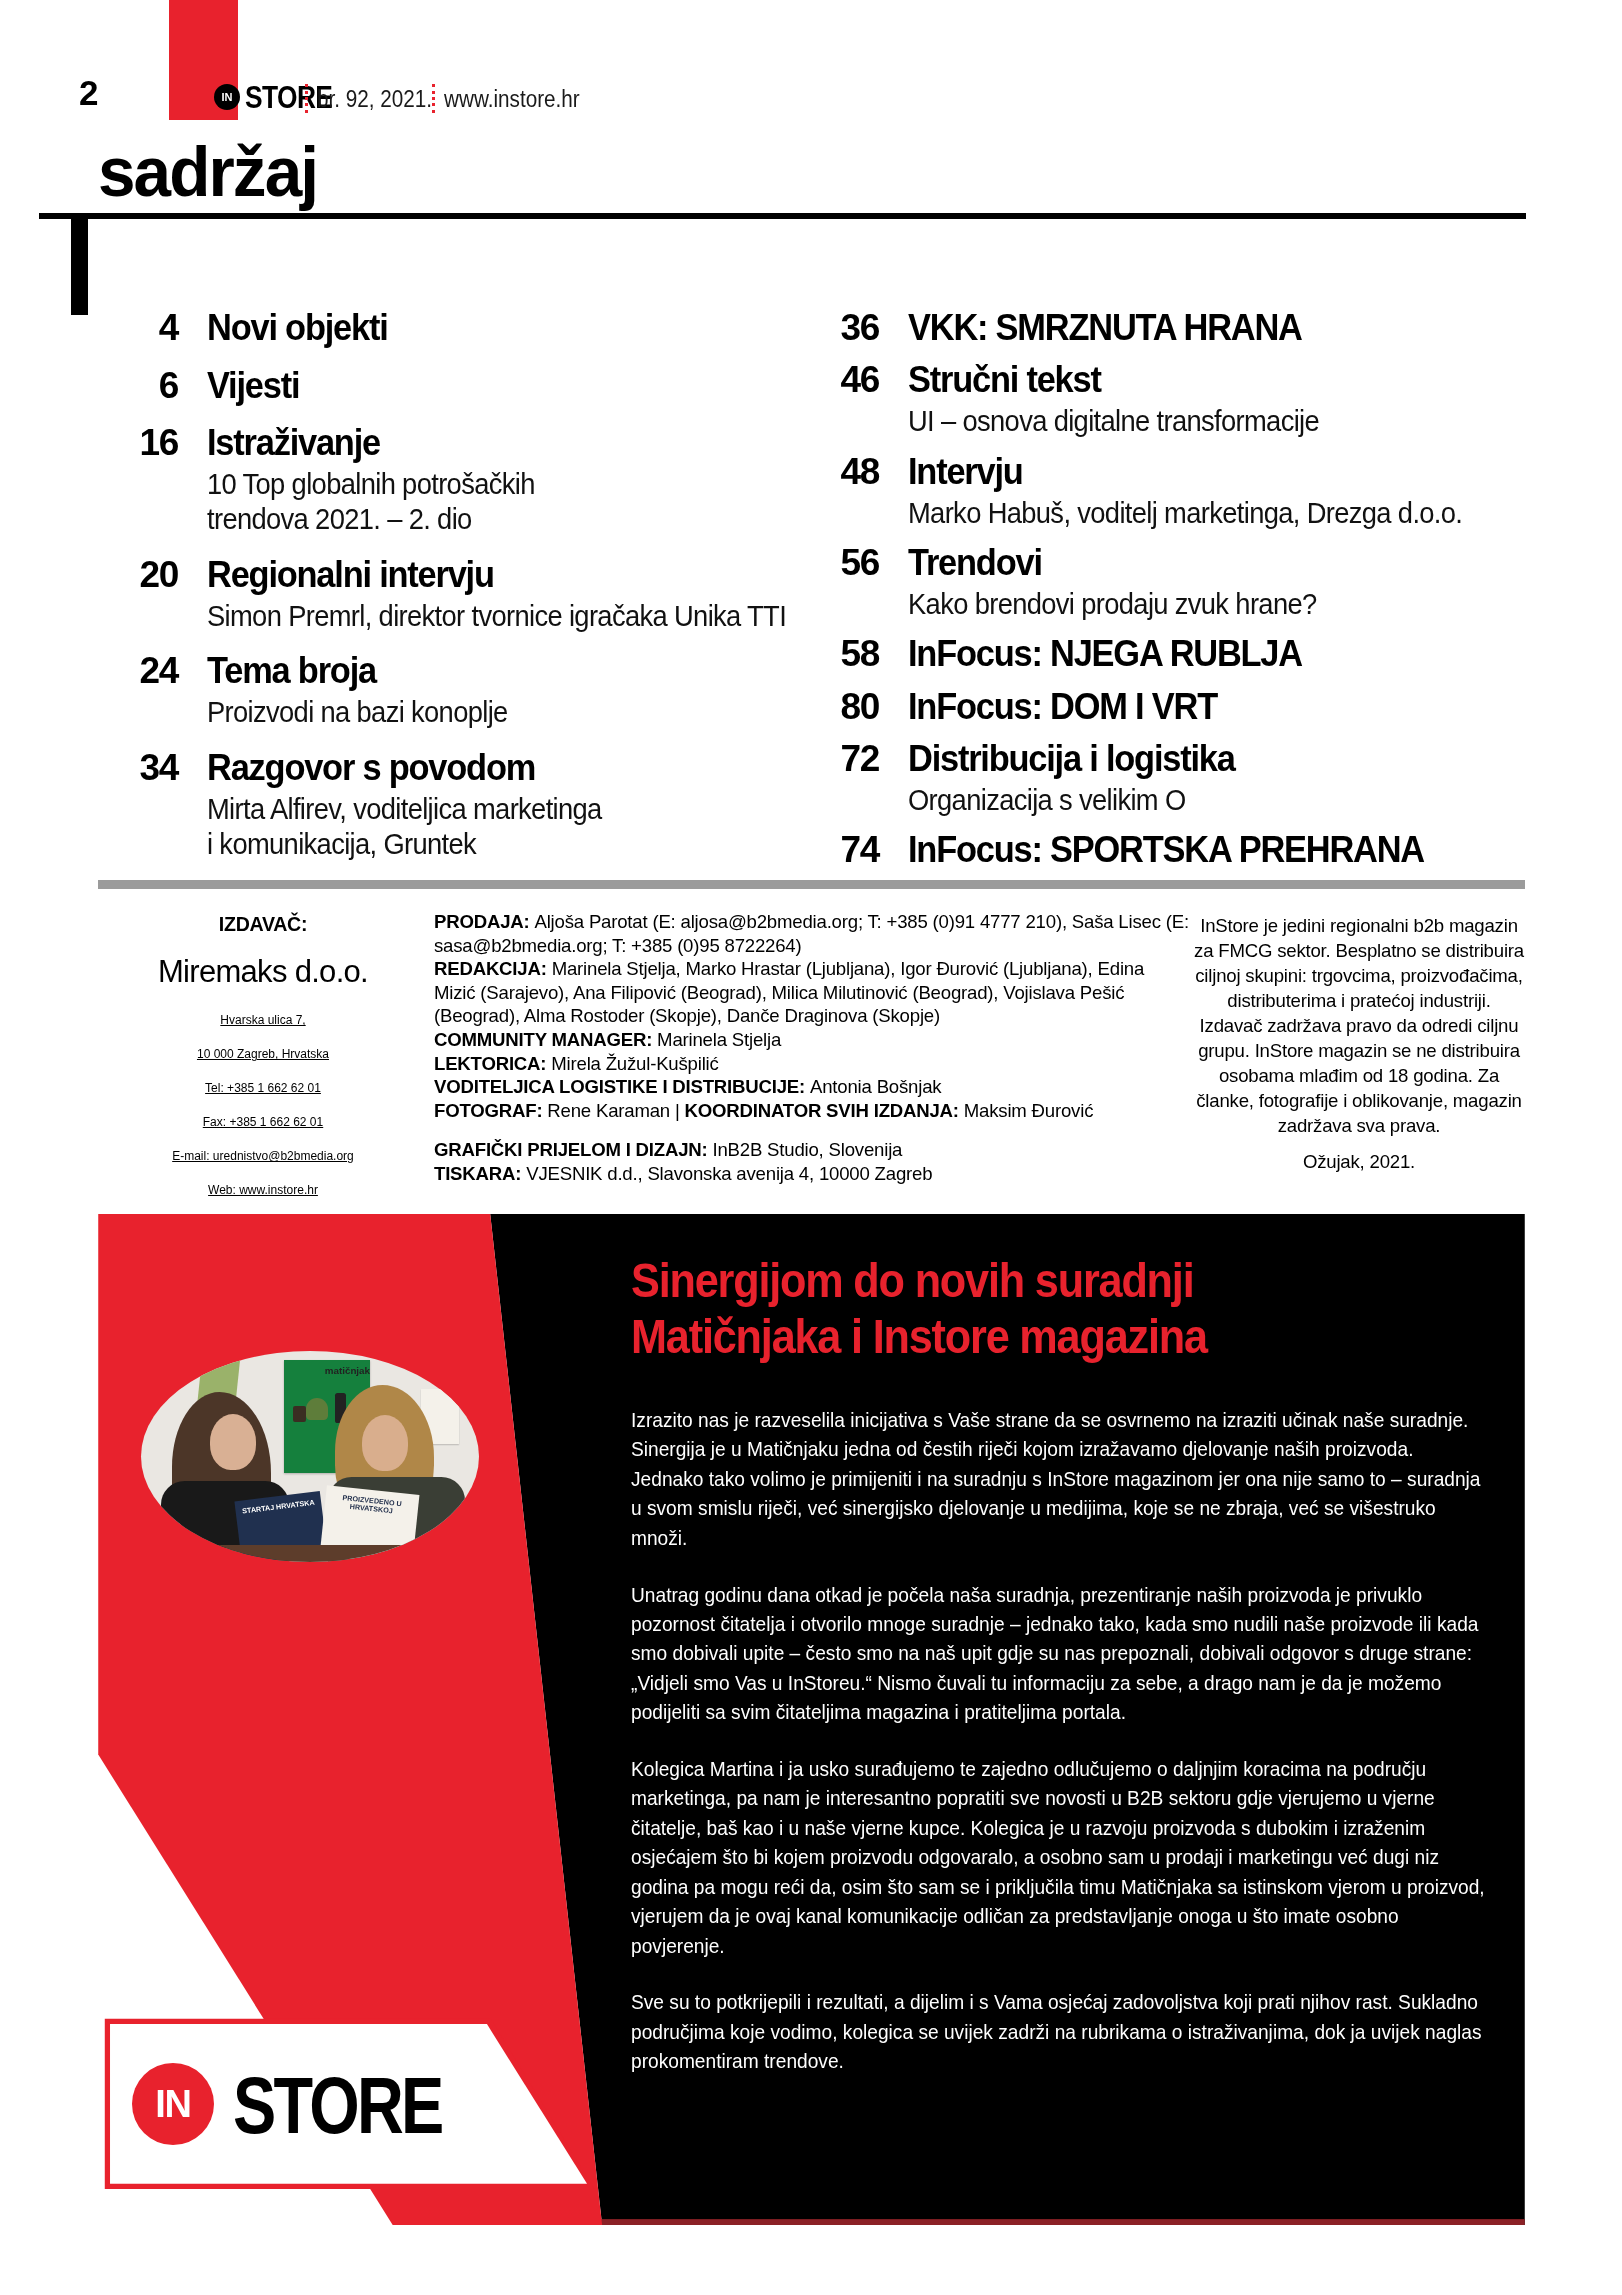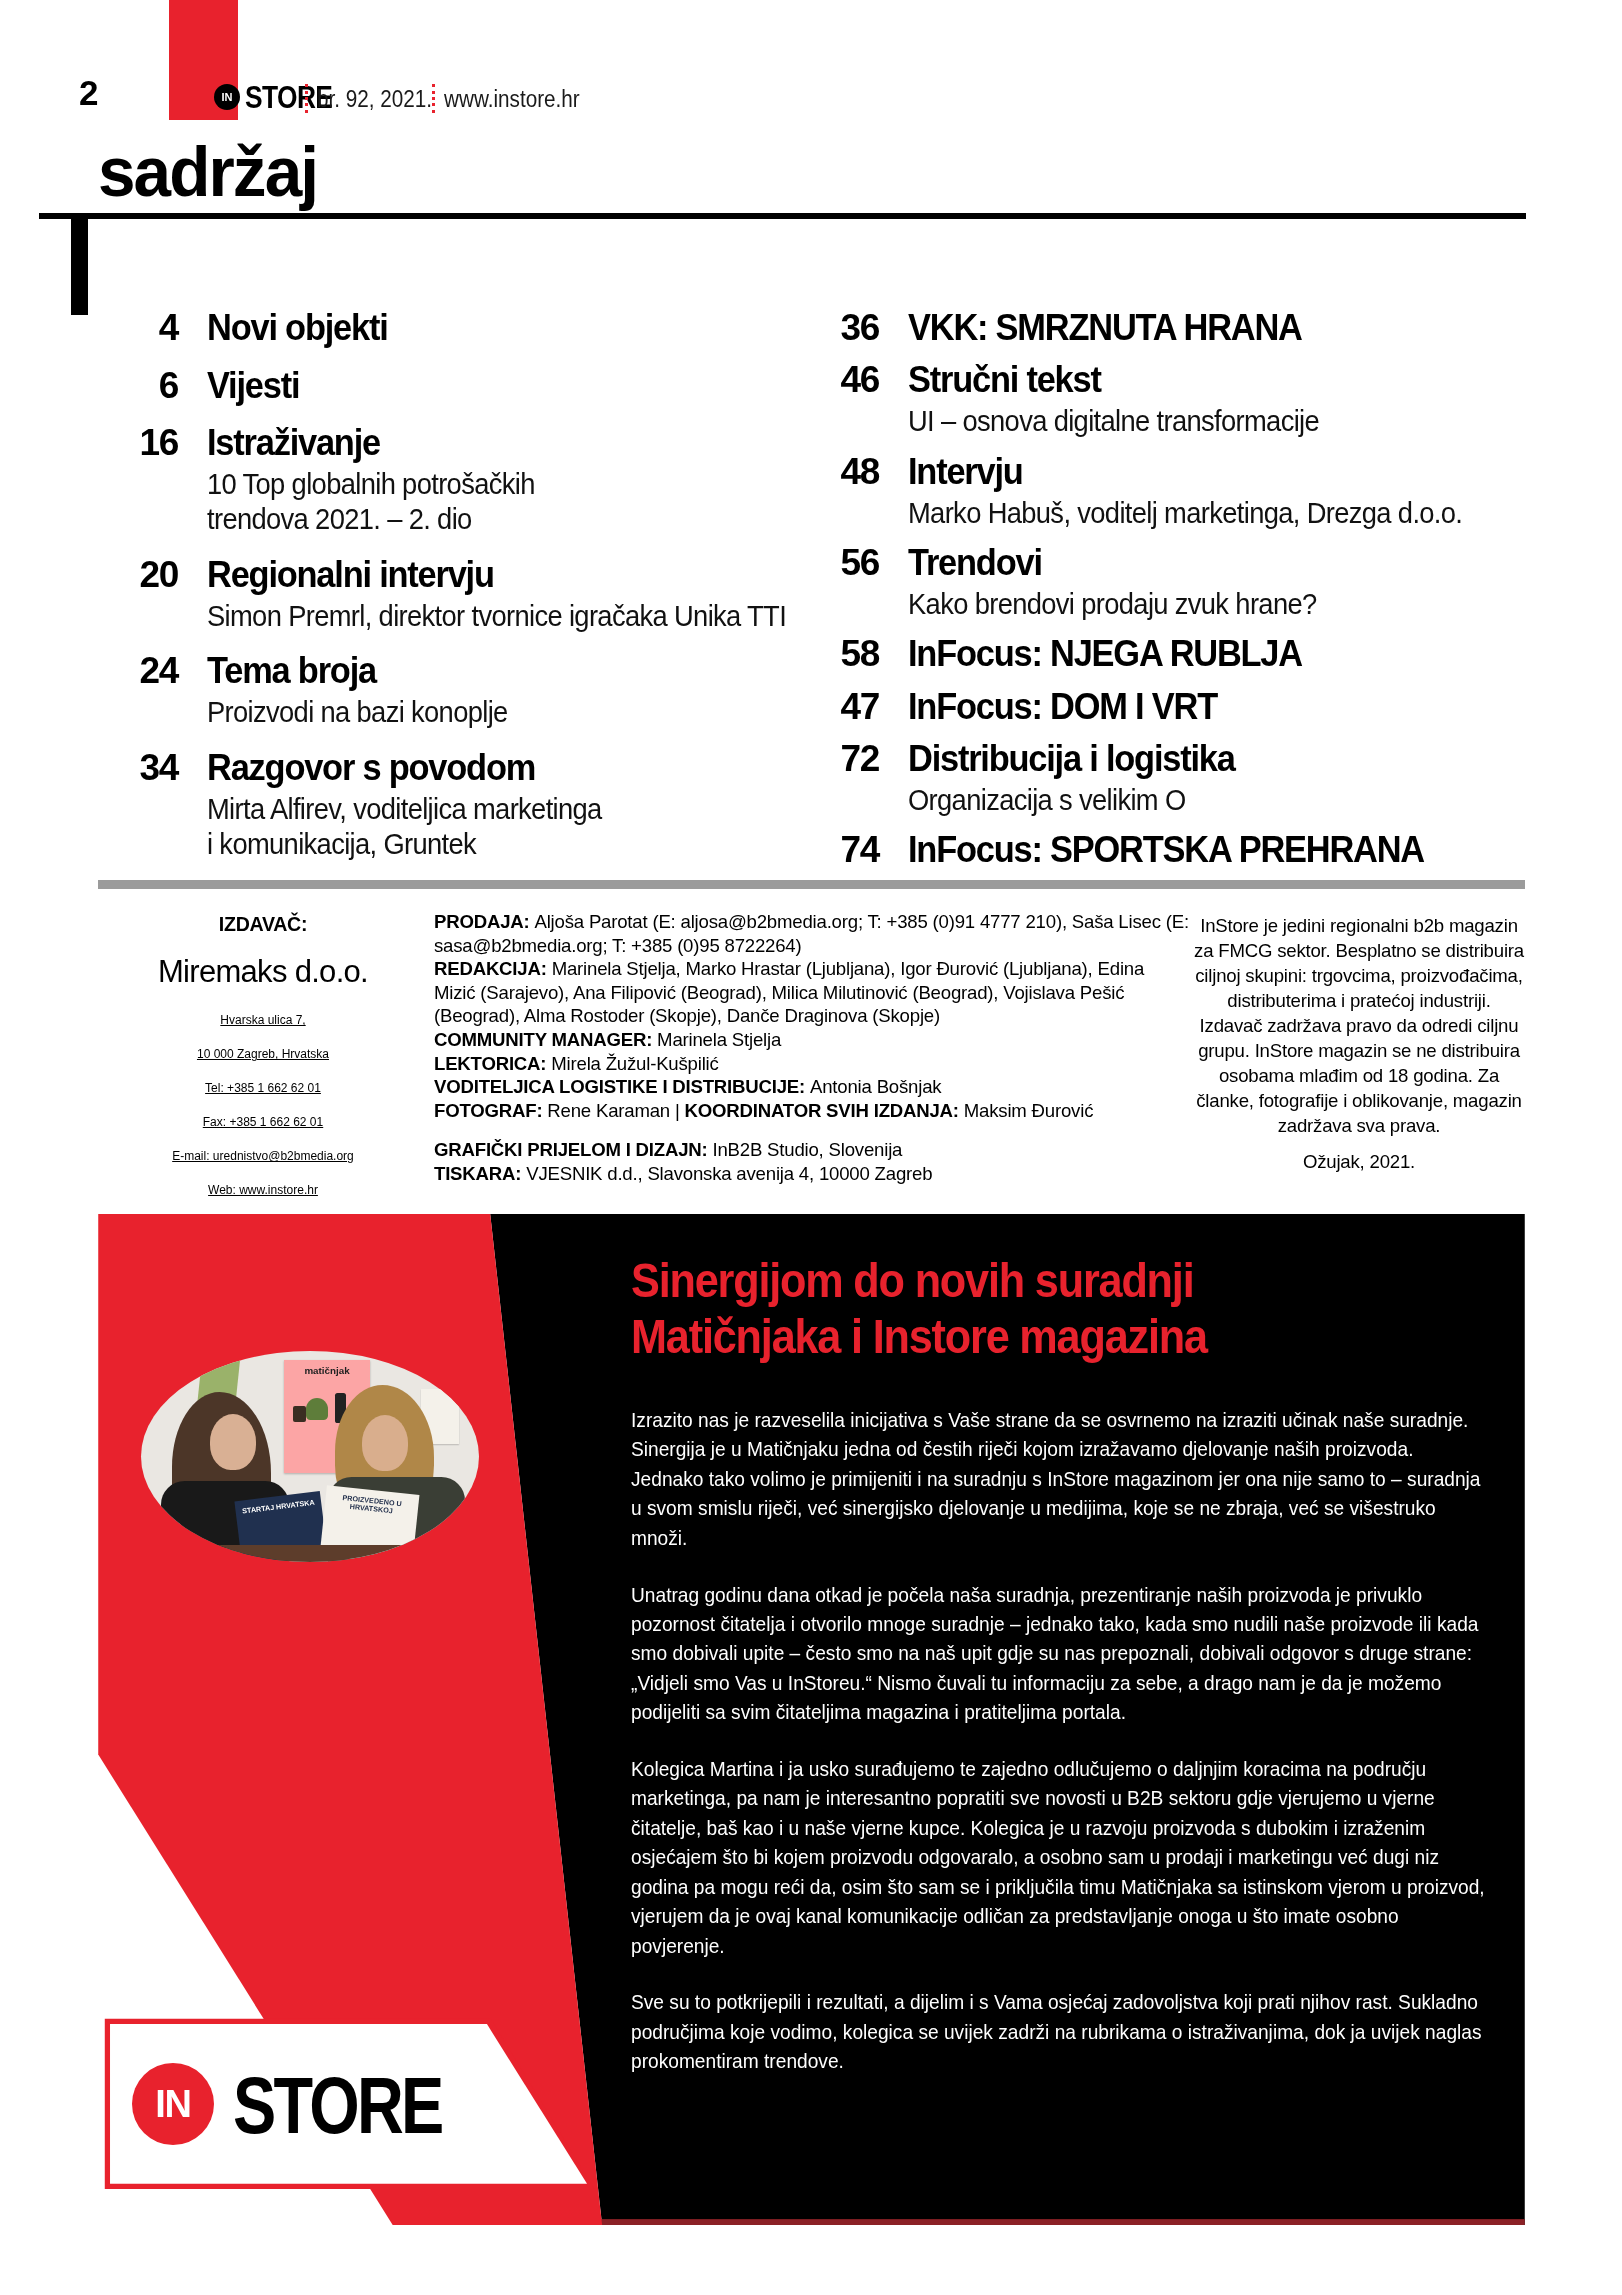--- a/index.html
+++ b/index.html
@@ -58,21 +58,21 @@
   #feature-heading{position:absolute;left:533px;top:39px;}
   .feature-h-line{font-size:48px;font-weight:bold;line-height:56px;color:var(--red);letter-spacing:-1.3px;
     transform:scaleX(.9);transform-origin:left top;white-space:nowrap;}
   #feature-paras{position:absolute;left:533px;top:191px;width:924px;transform:scaleX(.93);transform-origin:left top;}
   #feature-paras p{margin:0 0 27.5px 0;font-size:20.6px;line-height:29.4px;color:#fff;letter-spacing:0;}
 
   
   #photo{position:absolute;left:43px;top:137px;width:338px;height:211px;border-radius:50%;overflow:hidden;background:#eae7e2;}
   .ph{position:absolute;}
   #ph-poster-left{left:58px;top:5.2px;width:38px;height:64px;background:#9ab26a;transform:rotate(6deg);}
-  #ph-poster-center{left:143px;top:9.2px;width:86px;height:113px;background:#fca5a5;box-shadow:0 0.7px 2px rgba(0,0,0,.25);text-align:center;}
+  #ph-poster-center{left:143px;top:9.2px;width:86px;height:113px;background:#15803d;box-shadow:0 0.7px 2px rgba(0,0,0,.25);text-align:right;}
   #ph-poster-center .t{font-size:9.8px;font-weight:bold;color:#222;margin-top:5.2px;}
   #ph-plant{left:165px;top:47px;width:22px;height:22px;background:#5e7d3a;border-radius:50% 50% 20% 20%;}
   #ph-bottle{left:194px;top:42px;width:10.5px;height:30px;background:#222;border-radius:2.6px;}
   #ph-jar{left:152px;top:55px;width:13px;height:15.7px;background:#3a2d22;border-radius:2px;}
   #ph-poster-right{left:280px;top:38px;width:38px;height:55px;background:#f4f1ea;box-shadow:0 0.7px 1.3px rgba(0,0,0,.2);}
   #ph-hair-left{left:31px;top:41px;width:99px;height:156px;background:#4c3628;border-radius:48% 52% 40% 40%;}
   #ph-face-left{left:69px;top:63px;width:46px;height:56px;background:#d9b094;border-radius:50% 50% 45% 45%;}
   #ph-body-left{left:19.6px;top:130px;width:128px;height:85px;background:#191919;border-radius:23.6px 23.6px 0 0;}
   #ph-hair-right{left:194px;top:34px;width:99px;height:139px;background:#b08748;border-radius:48% 52% 42% 42%;}
   #ph-face-right{left:221px;top:64px;width:46px;height:56px;background:#d9ae8d;border-radius:50% 50% 45% 45%;}
@@ -181,21 +181,21 @@
           <div class="toc-sub">Kako brendovi prodaju zvuk hrane?</div>
         </div>
       </div>
       <div class="toc-entry">
         <div class="toc-num">58</div>
         <div class="toc-body">
           <div class="toc-title">InFocus: NJEGA RUBLJA</div>
         </div>
       </div>
       <div class="toc-entry">
-        <div class="toc-num">47</div>
+        <div class="toc-num">80</div>
         <div class="toc-body">
           <div class="toc-title">InFocus: DOM I VRT</div>
         </div>
       </div>
       <div class="toc-entry">
         <div class="toc-num">72</div>
         <div class="toc-body">
           <div class="toc-title">Distribucija i logistika</div>
           <div class="toc-sub">Organizacija s velikim O</div>
         </div>

